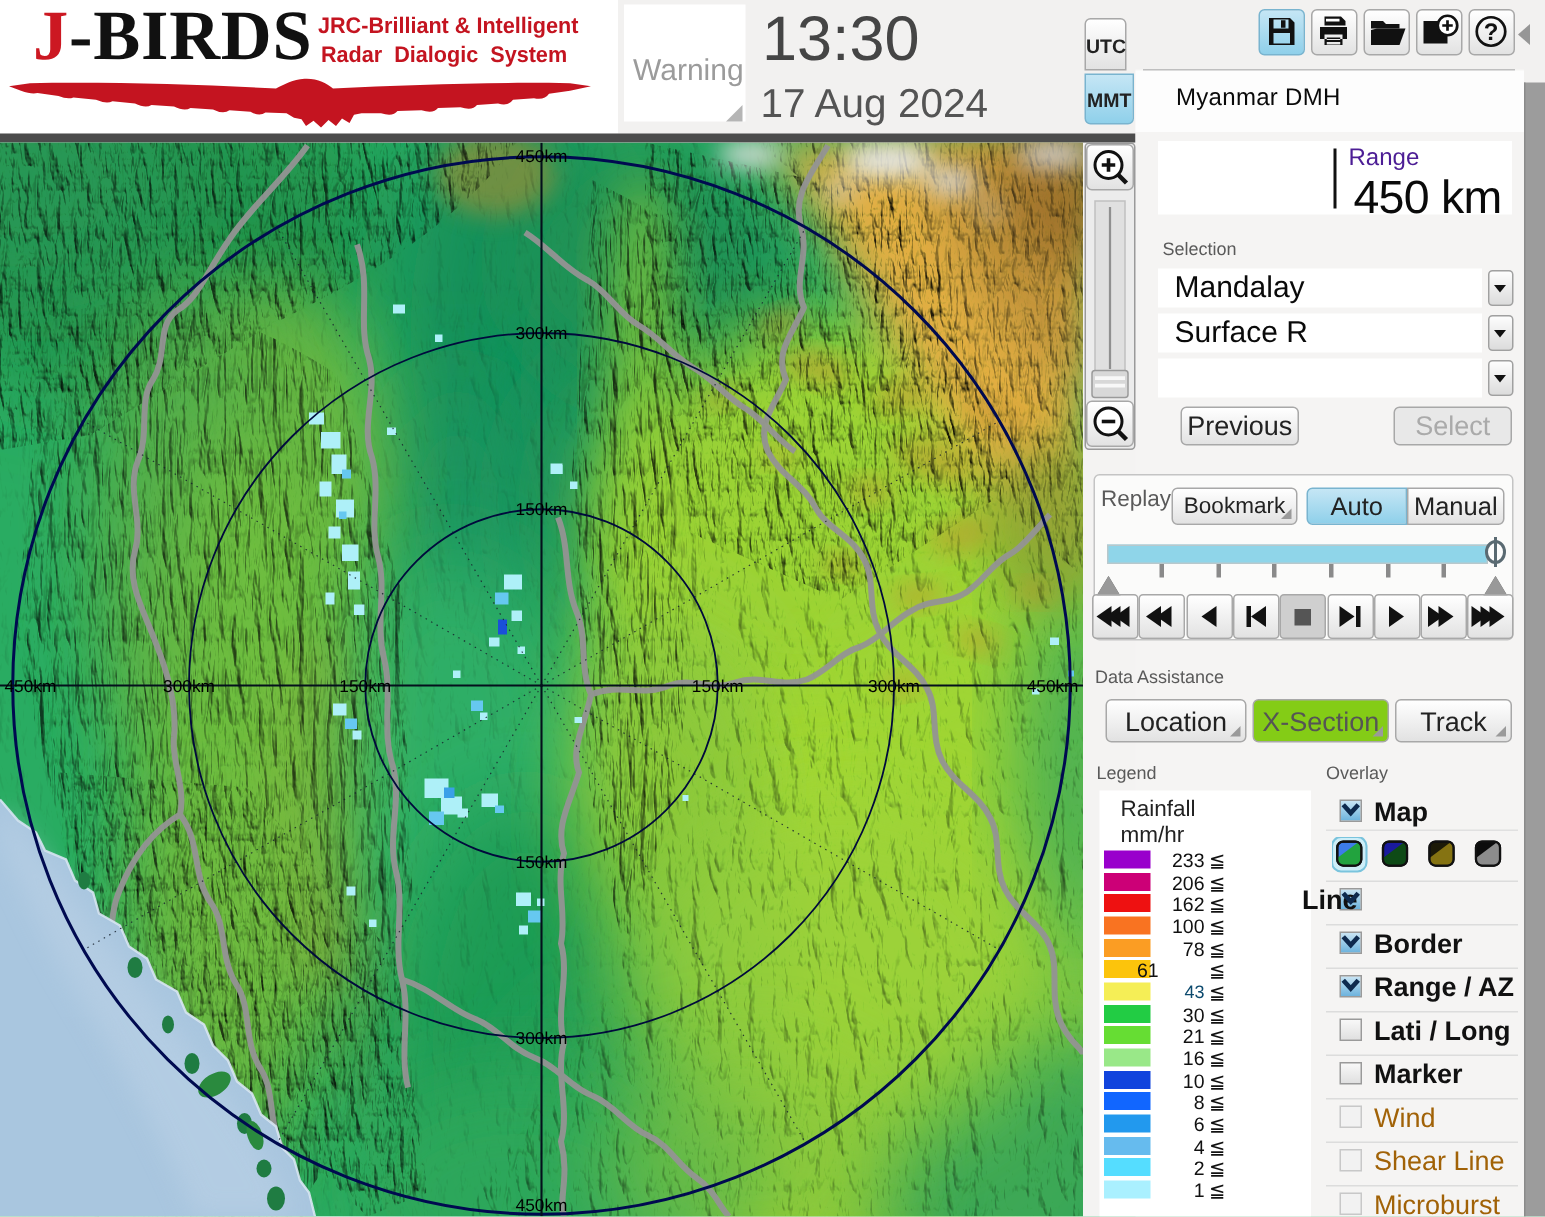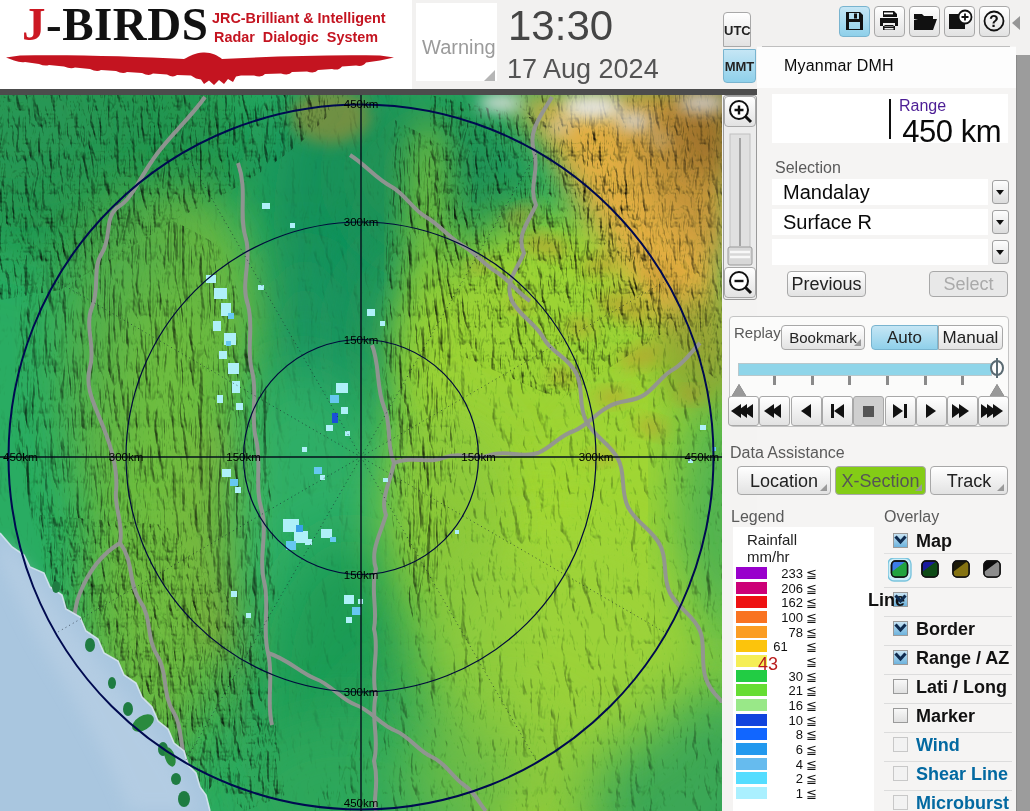--- a/index.html
+++ b/index.html
@@ -3,27 +3,27 @@
 <style>
   html,body{margin:0;padding:0}
   body{width:1030px;height:811px;position:relative;font-family:"Liberation Sans",sans-serif;background:#f4f3f2;overflow:hidden}
   .abs{position:absolute}
   .btn{position:absolute;background:linear-gradient(#ffffff,#e2e2e2);border:1px solid #a8a8a8;border-radius:4px;box-sizing:border-box;text-align:center;color:#222}
   .btnblue{background:linear-gradient(#c5e6f5,#8fd0ea);border:1px solid #79b4cf}
   .corner{position:absolute;right:3px;bottom:3px;width:0;height:0;border-left:7px solid transparent;border-bottom:7px solid #9a9a9a}
   .ddbtn{position:absolute;width:17px;height:24px;background:linear-gradient(#fdfdfd,#dcdcdc);border:1px solid #a0a0a0;border-radius:3px;box-sizing:border-box}
   .ddbtn:after{content:"";position:absolute;left:3px;top:9px;width:0;height:0;border:4px solid transparent;border-top:5px solid #111}
   .white{background:#fff;position:absolute}
-  .lbl{position:absolute;color:#5a5a5a;font-size:16px}
+  .lbl{position:absolute;color:#5a5a5a;font-size:12px}
   .sep{position:absolute;height:1px;background:#dcdcdc}
   .cb{position:absolute;width:15px;height:15px;box-sizing:border-box;border:1px solid #9a9a9a;background:linear-gradient(#f8f8f8,#e0e0e0)}
   .cbc{background:linear-gradient(#c8e4f4,#6db3dd)}
   .cbd{border:1px solid #c8c8c8;background:#f2f2f2}
   .ovlbl{position:absolute;font-size:18px;font-weight:bold;color:#111}
-  .ovgray{color:#0369a1;font-weight:bold}
+  .ovgray{color:#a16207;font-weight:normal}
   svg{display:block}
 </style></head>
 <body>
 
 <div class="abs" style="left:0;top:0;width:1030px;height:95px;background:#f2f1f0"></div>
 <div class="abs" style="left:0;top:0;width:412px;height:89px;background:#fff"></div>
 <div class="abs" style="left:0;top:89px;width:757px;height:6px;background:#4c4c4c"></div>
 
 <div class="abs" style="left:22px;top:-3px;width:230px;height:44px;font-family:'Liberation Serif',serif;font-weight:bold;font-size:47px;letter-spacing:0.5px"><span style="color:#cc1822">J</span><span style="color:#111">-BIRDS</span></div>
 <div class="abs" style="left:212px;top:8.5px;width:190px;font-weight:bold;font-size:15px;color:#c41420;transform:scaleX(.96);transform-origin:0 0">JRC-Brilliant &amp; Intelligent</div>
@@ -188,24 +188,24 @@
 <div class="abs" style="left:736px;top:596.3px;width:31px;height:12px;background:#ee1111"></div>
 <div class="abs" style="left:758px;top:595.3px;width:45px;text-align:right;font-size:13px;color:#111">162</div>
 <div class="abs" style="left:806px;top:595.3px;font-size:13px;color:#111">≦</div>
 <div class="abs" style="left:736px;top:611.0px;width:31px;height:12px;background:#f97321"></div>
 <div class="abs" style="left:758px;top:610.0px;width:45px;text-align:right;font-size:13px;color:#111">100</div>
 <div class="abs" style="left:806px;top:610.0px;font-size:13px;color:#111">≦</div>
 <div class="abs" style="left:736px;top:625.6px;width:31px;height:12px;background:#fb9d23"></div>
 <div class="abs" style="left:758px;top:624.6px;width:45px;text-align:right;font-size:13px;color:#111">78</div>
 <div class="abs" style="left:806px;top:624.6px;font-size:13px;color:#111">≦</div>
 <div class="abs" style="left:736px;top:640.3px;width:31px;height:12px;background:#fcc40c"></div>
-<div class="abs" style="left:758px;top:639.3px;width:45px;text-align:center;font-size:13px;color:#111">61</div>
+<div class="abs" style="left:758px;top:639.3px;width:45px;text-align:left;font-size:13px;color:#111">61</div>
 <div class="abs" style="left:806px;top:639.3px;font-size:13px;color:#111">≦</div>
 <div class="abs" style="left:736px;top:654.9px;width:31px;height:12px;background:#f5ee56"></div>
-<div class="abs" style="left:758px;top:653.9px;width:45px;text-align:left;font-size:18px;color:#b91c1c">43</div>
+<div class="abs" style="left:758px;top:653.9px;width:45px;text-align:right;font-size:12px;color:#0c4a6e">43</div>
 <div class="abs" style="left:806px;top:653.9px;font-size:13px;color:#111">≦</div>
 <div class="abs" style="left:736px;top:669.5px;width:31px;height:12px;background:#22cc44"></div>
 <div class="abs" style="left:758px;top:668.5px;width:45px;text-align:right;font-size:13px;color:#111">30</div>
 <div class="abs" style="left:806px;top:668.5px;font-size:13px;color:#111">≦</div>
 <div class="abs" style="left:736px;top:684.2px;width:31px;height:12px;background:#66dd33"></div>
 <div class="abs" style="left:758px;top:683.2px;width:45px;text-align:right;font-size:13px;color:#111">21</div>
 <div class="abs" style="left:806px;top:683.2px;font-size:13px;color:#111">≦</div>
 <div class="abs" style="left:736px;top:698.9px;width:31px;height:12px;background:#99e888"></div>
 <div class="abs" style="left:758px;top:697.9px;width:45px;text-align:right;font-size:13px;color:#111">16</div>
 <div class="abs" style="left:806px;top:697.9px;font-size:13px;color:#111">≦</div>

